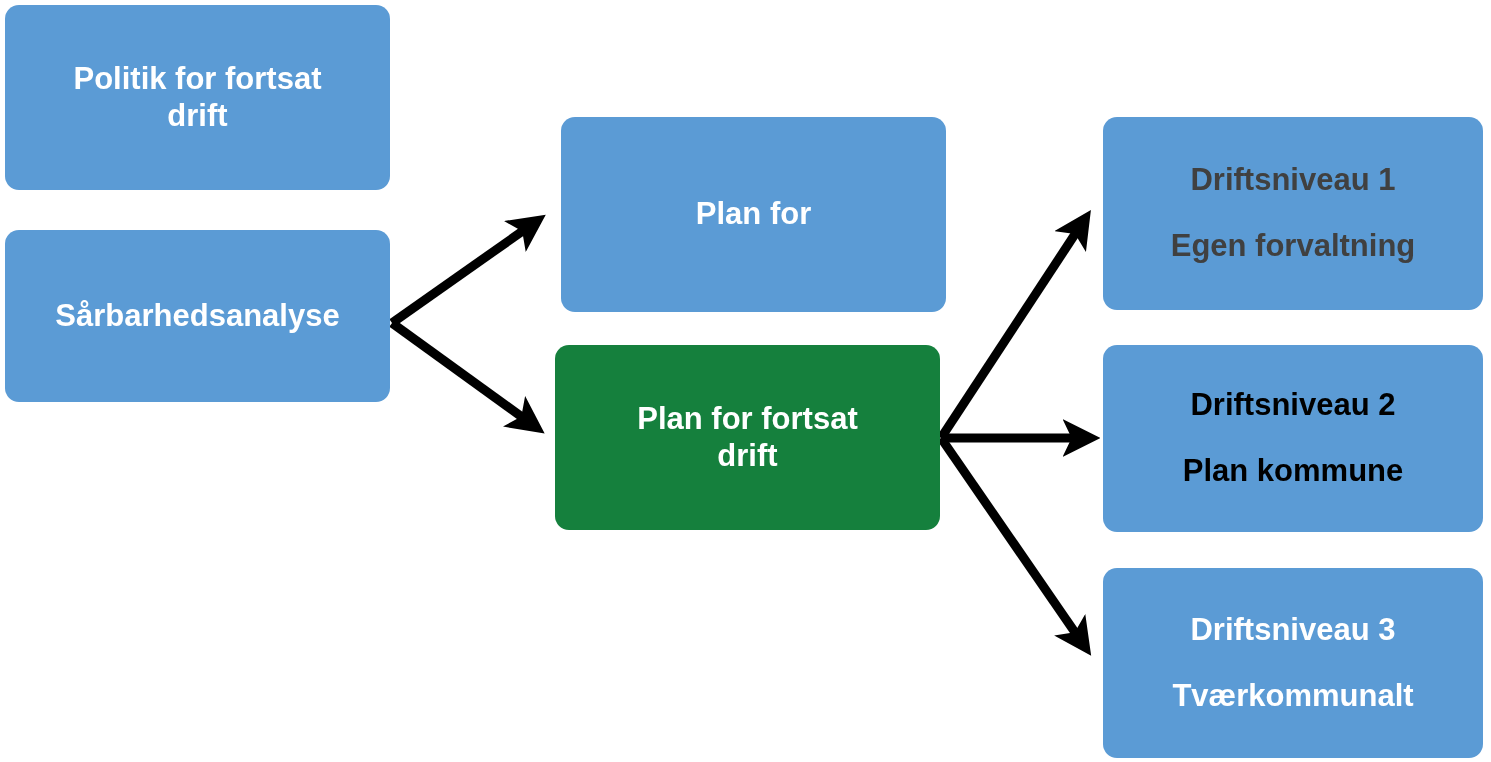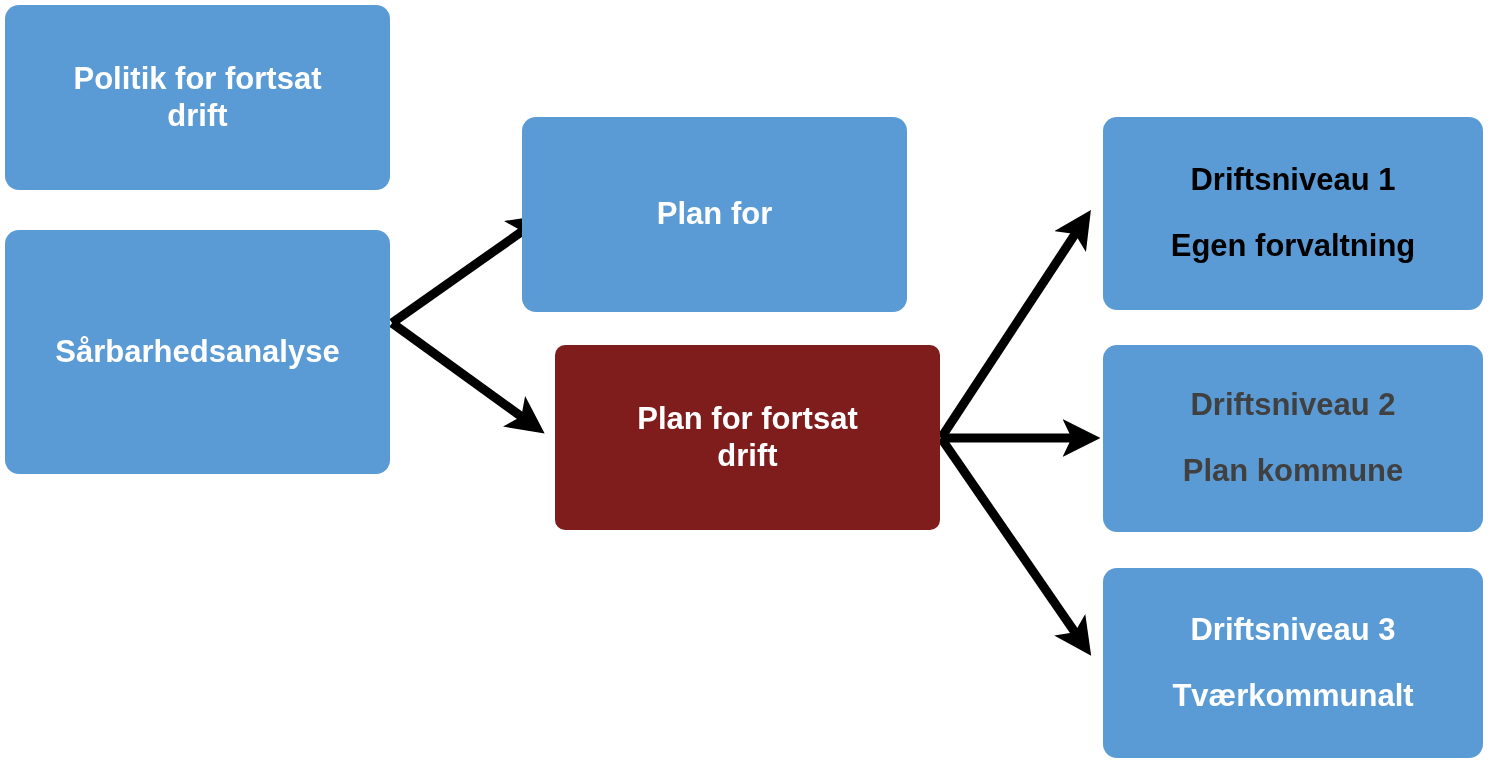--- a/index.html
+++ b/index.html
@@ -66,39 +66,39 @@
         <path d="M 941,438 L 1086,438" marker-end="url(#arrowhead)" stroke="#000000" stroke-linecap="butt"></path>
         <path d="M 941,438 L 1083,644" marker-end="url(#arrowhead)" stroke="#000000" stroke-linecap="butt"></path>
       </g>
   </svg>
 
   <div class="node" style="left: 5px; top: 5px; width: 385px; height: 185px; background: rgb(91, 155, 213); font-size: 31px; color: rgb(255, 255, 255);">
     <span class="line">Politik for fortsat</span>
     <span class="line">drift</span>
   </div>
 
-  <div class="node" style="left: 5px; top: 230px; width: 385px; height: 244px; background: rgb(91, 155, 213); font-size: 31px; color: rgb(255, 255, 255);">
+  <div class="node" style="left: 5px; top: 230px; width: 385px; height: 172px; background: rgb(91, 155, 213); font-size: 31px; color: rgb(255, 255, 255);">
     <span class="line">Sårbarhedsanalyse</span>
   </div>
 
-  <div class="node" style="left: 522px; top: 117px; width: 385px; height: 195px; background: rgb(91, 155, 213); font-size: 31px; color: rgb(255, 255, 255);">
+  <div class="node" style="left: 561px; top: 117px; width: 385px; height: 195px; background: rgb(91, 155, 213); font-size: 31px; color: rgb(255, 255, 255);">
     <span class="line">Plan for</span>
   </div>
 
-  <div class="node" style="left: 555px; top: 345px; width: 385px; height: 185px; background: #7f1d1d; font-size: 31px; color: rgb(255, 255, 255); border-radius: 10px;">
+  <div class="node" style="left: 555px; top: 345px; width: 385px; height: 185px; background: #15803d; font-size: 31px; color: rgb(255, 255, 255);">
     <span class="line">Plan for fortsat</span>
     <span class="line">drift</span>
   </div>
 
-  <div class="node spaced" style="left: 1103px; top: 117px; width: 380px; height: 193px; background: rgb(91, 155, 213); font-size: 31px; color: #000000;">
+  <div class="node spaced" style="left: 1103px; top: 117px; width: 380px; height: 193px; background: rgb(91, 155, 213); font-size: 31px; color: #404040;">
     <span class="line">Driftsniveau 1</span>
     <span class="line">Egen forvaltning</span>
   </div>
 
-  <div class="node spaced" style="left: 1103px; top: 345px; width: 380px; height: 187px; background: rgb(91, 155, 213); font-size: 31px; color: #404040;">
+  <div class="node spaced" style="left: 1103px; top: 345px; width: 380px; height: 187px; background: rgb(91, 155, 213); font-size: 31px; color: #000000;">
     <span class="line">Driftsniveau 2</span>
     <span class="line">Plan kommune</span>
   </div>
 
   <div class="node spaced" style="left: 1103px; top: 568px; width: 380px; height: 190px; background: rgb(91, 155, 213); font-size: 31px; color: rgb(255, 255, 255);">
     <span class="line">Driftsniveau 3</span>
     <span class="line">Tværkommunalt</span>
   </div>
 
 </div>

